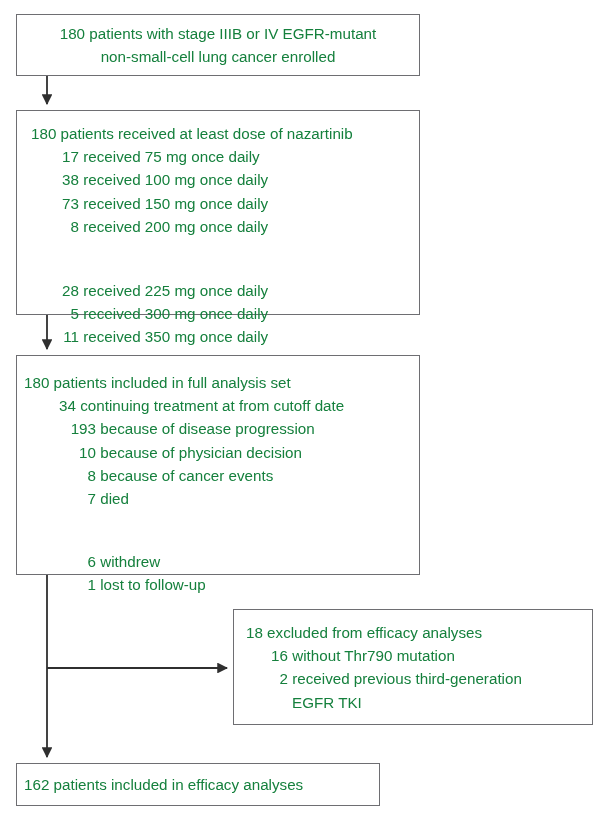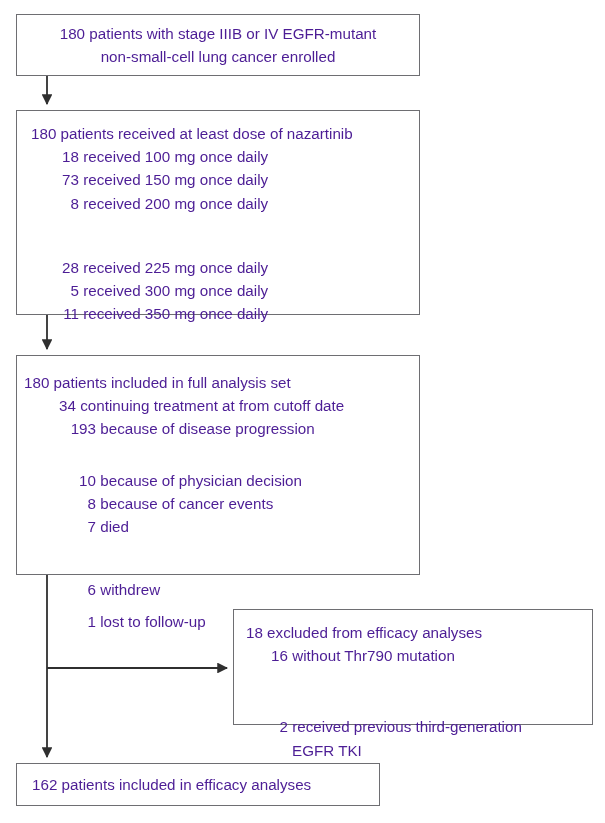--- a/index.html
+++ b/index.html
@@ -26,21 +26,21 @@
     box-sizing: border-box;
     border: 1.5px solid #6e6e72;
     background: #ffffff;
   }
   .lines {
     position: absolute;
     box-sizing: border-box;
     font-size: 15.2px;
     line-height: 23.2px;
     white-space: nowrap;
-    color: #4c1d95;
+    color: #15803d;
   }
   .ln {
     display: block;
     white-space: nowrap;
   }
   .num {
     display: inline-block;
     text-align: right;
   }
   .txt { display: inline; }
@@ -64,23 +64,23 @@
   #box3 { left: 16px; top: 355px; width: 404px; height: 220px; }
   #box3-text { left: 24px; top: 371px; width: 390px; }
 
   
   #boxEx { left: 233px; top: 609px; width: 360px; height: 116px; }
   #boxEx-text { left: 246px; top: 621px; width: 340px; }
 
   
   #box4 { left: 16px; top: 763px; width: 364px; height: 43px; }
   #box4-text {
-    left: 16px; top: 763px; width: 364px; height: 43px;
+    left: 24px; top: 763px; width: 364px; height: 43px;
     display: flex; align-items: center;
-    padding-left: 16px; box-sizing: border-box;
+    box-sizing: border-box;
   }
 </style>
 </head>
 <body>
 
 <div id="flow">
 
   <svg width="605" height="823" style="position:absolute;left:0;top:0;">
     <defs>
       <marker id="ah" viewBox="0 0 10 10" refX="9" refY="5" markerWidth="6" markerHeight="6" orient="auto-start-reverse">
@@ -108,21 +108,25 @@
   <div class="box" id="box1"></div>
   <div class="lines" id="box1-text">
     <span class="ln">180 patients with stage IIIB or IV EGFR-mutant</span>
     <span class="ln">non-small-cell lung cancer enrolled</span>
   </div>
 
   <div class="box" id="box2"></div>
   <div class="lines" id="box2-text">
     <span class="ln">180 patients received at least dose of nazartinib</span>
     <span class="ln" style="padding-left:22px;">
-      <span class="num">18</span>
+      <span class="num">17</span>
+      <span class="txt">received 75 mg once daily</span>
+    </span>
+    <span class="ln" style="padding-left:22px;">
+      <span class="num">38</span>
       <span class="txt">received 100 mg once daily</span>
     </span>
     <span class="ln" style="padding-left:22px;">
       <span class="num">73</span>
       <span class="txt">received 150 mg once daily</span>
     </span>
     <span class="ln" style="padding-left:22px;">
       <span class="num">8</span>
       <span class="txt">received 200 mg once daily</span>
     </span>
@@ -144,50 +148,50 @@
   <div class="lines" id="box3-text">
     <span class="ln">180 patients included in full analysis set</span>
     <span class="ln" style="padding-left:20px;">
       <span class="num" style="width:32px;">34</span>
       <span class="txt">continuing treatment at from cutoff date</span>
     </span>
     <span class="ln" style="padding-left:40px;">
       <span class="num" style="width:32px;">193</span>
       <span class="txt">because of disease progression</span>
     </span>
-    <span class="ln" style="padding-left:40px;margin-top:28px;">
+    <span class="ln" style="padding-left:40px;">
       <span class="num" style="width:32px;">10</span>
       <span class="txt">because of physician decision</span>
     </span>
     <span class="ln" style="padding-left:40px;">
       <span class="num" style="width:32px;">8</span>
       <span class="txt">because of cancer events</span>
     </span>
     <span class="ln" style="padding-left:40px;">
       <span class="num" style="width:32px;">7</span>
       <span class="txt">died</span>
     </span>
     <span class="ln" style="padding-left:40px;margin-top:40px;">
       <span class="num" style="width:32px;">6</span>
       <span class="txt">withdrew</span>
     </span>
-    <span class="ln" style="padding-left:40px;margin-top:9px;">
+    <span class="ln" style="padding-left:40px;">
       <span class="num" style="width:32px;">1</span>
       <span class="txt">lost to follow-up</span>
     </span>
   </div>
 
   <div class="box" id="boxEx"></div>
   <div class="lines" id="boxEx-text">
     <span class="ln">18 excluded from efficacy analyses</span>
     <span class="ln" style="padding-left:20px;">
       <span class="num" style="width:22px;">16</span>
       <span class="txt">without Thr790 mutation</span>
     </span>
-    <span class="ln" style="padding-left:20px;margin-top:48px;">
+    <span class="ln" style="padding-left:20px;">
       <span class="num" style="width:22px;">2</span>
       <span class="txt">received previous third-generation</span>
     </span>
     <span class="ln" style="padding-left:46px;">
       <span class="txt">EGFR TKI</span>
     </span>
   </div>
 
   <div class="box" id="box4"></div>
   <div class="lines" id="box4-text">

